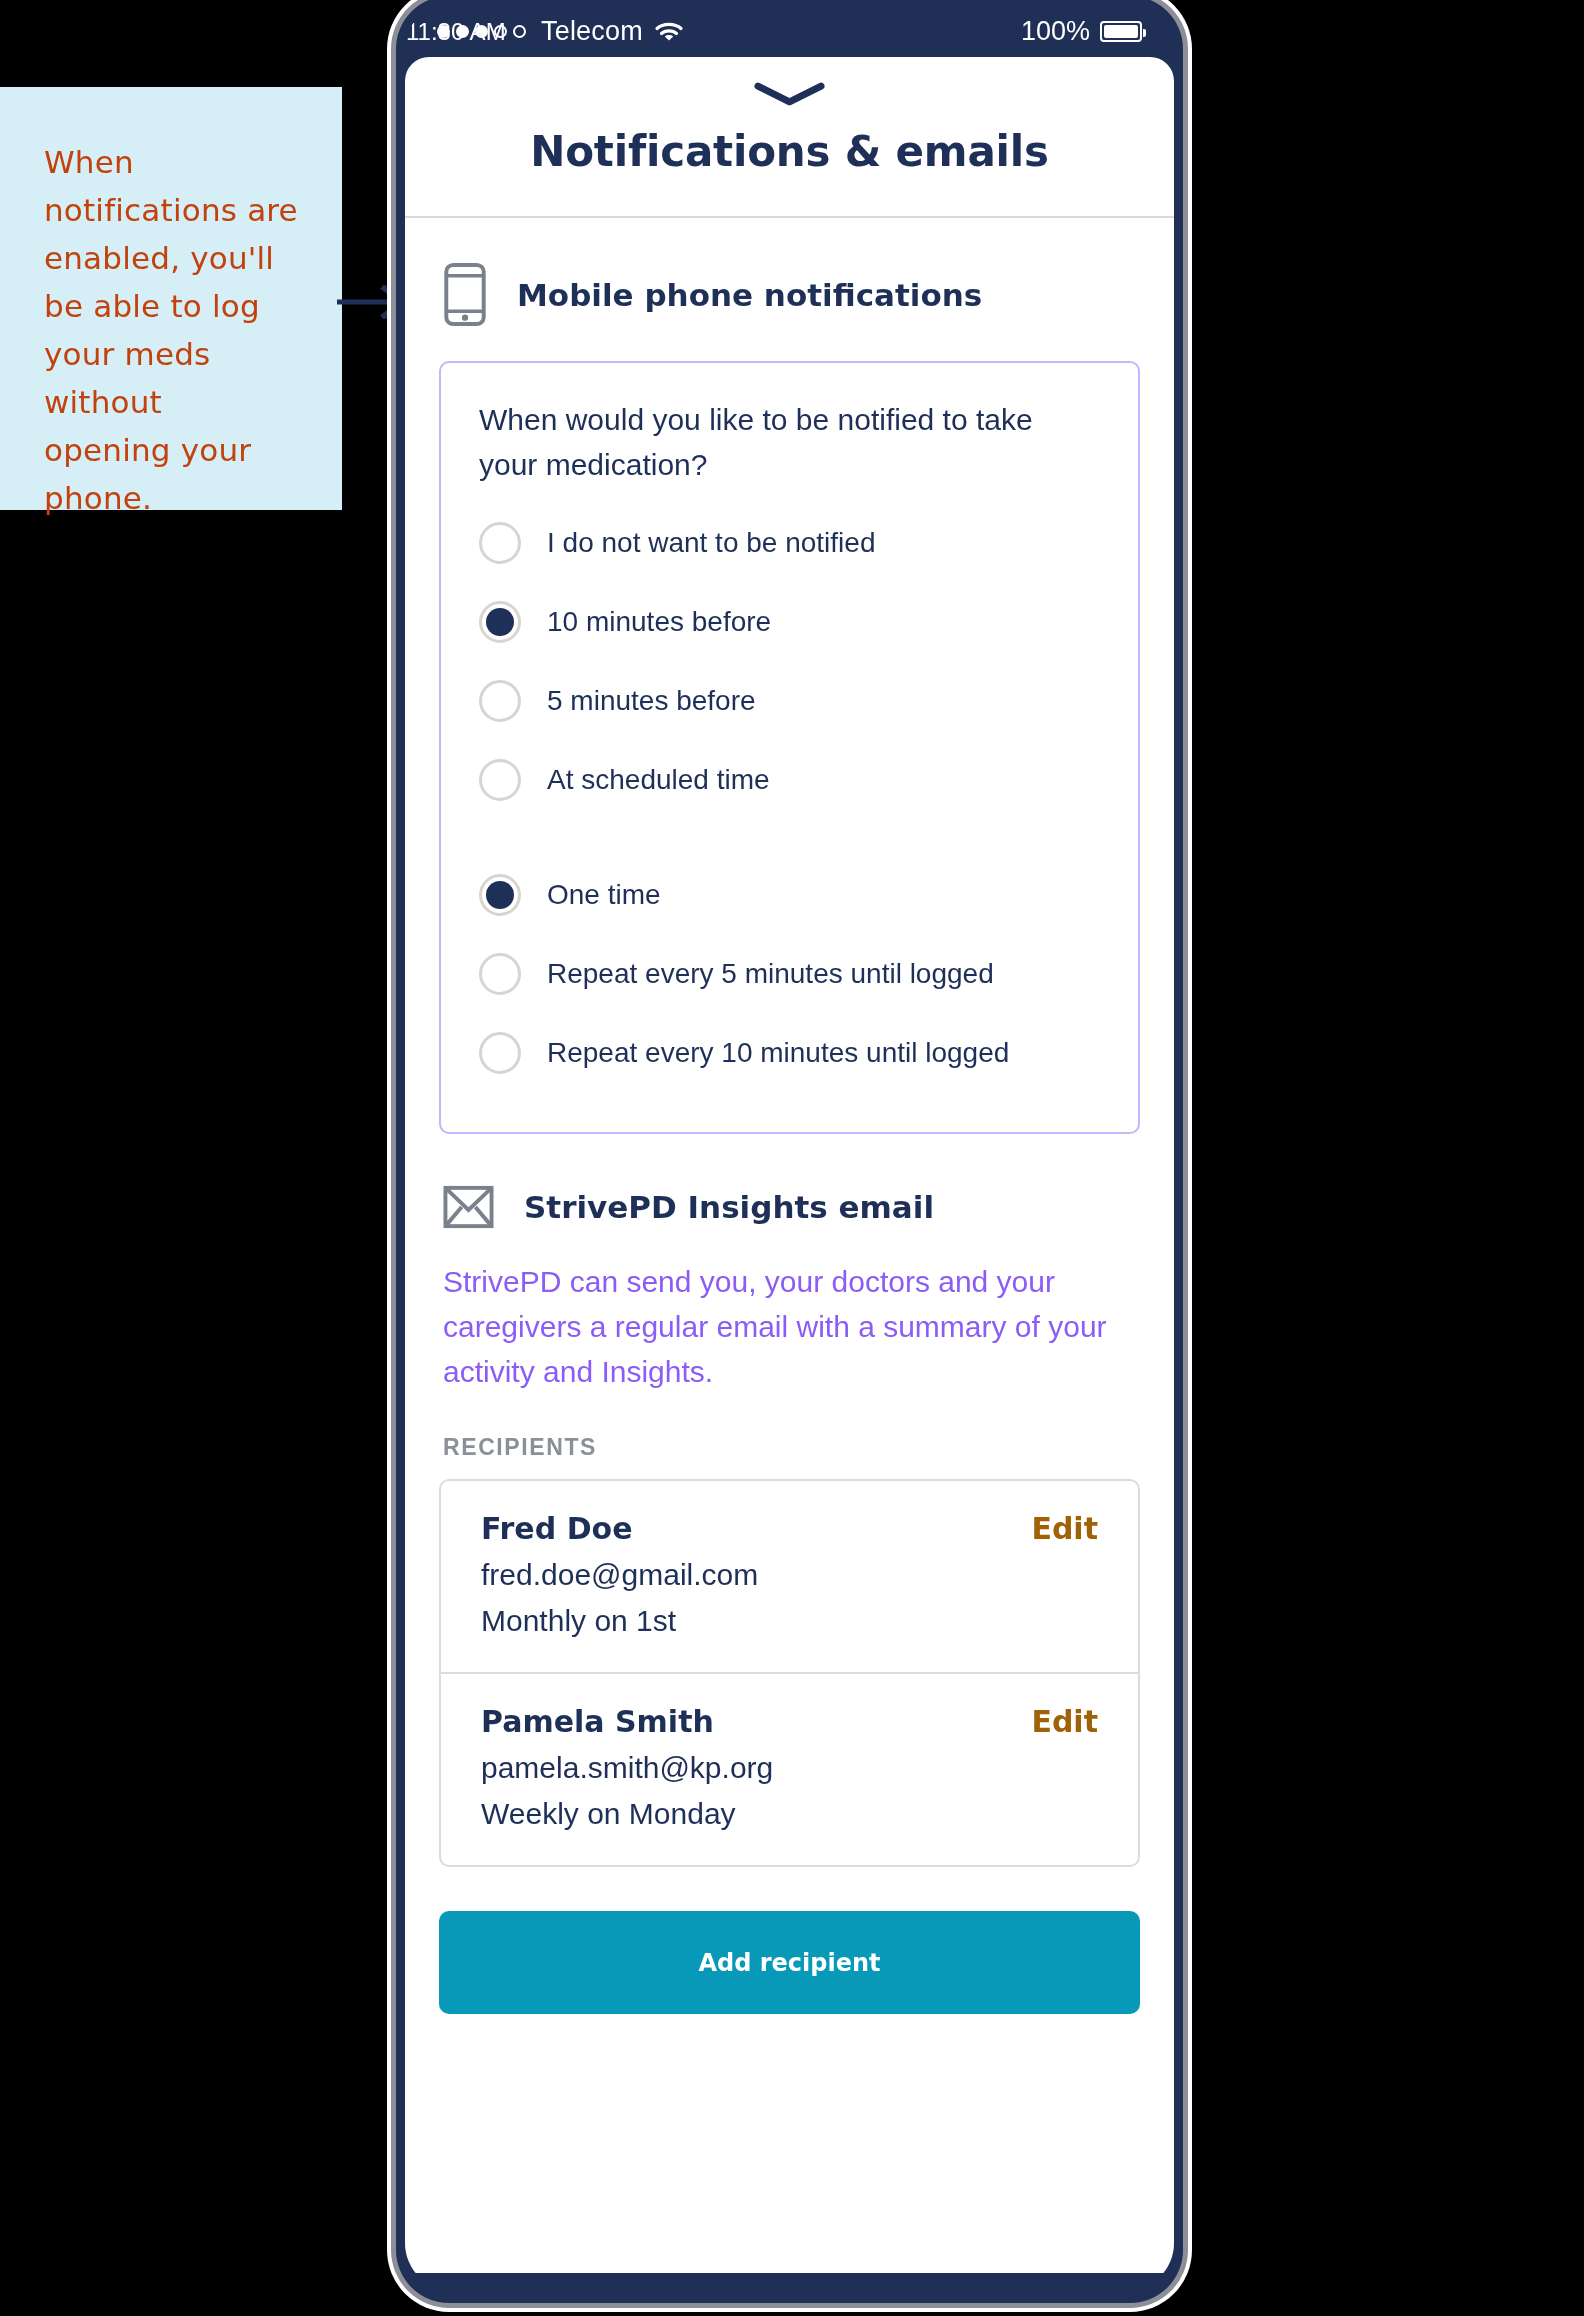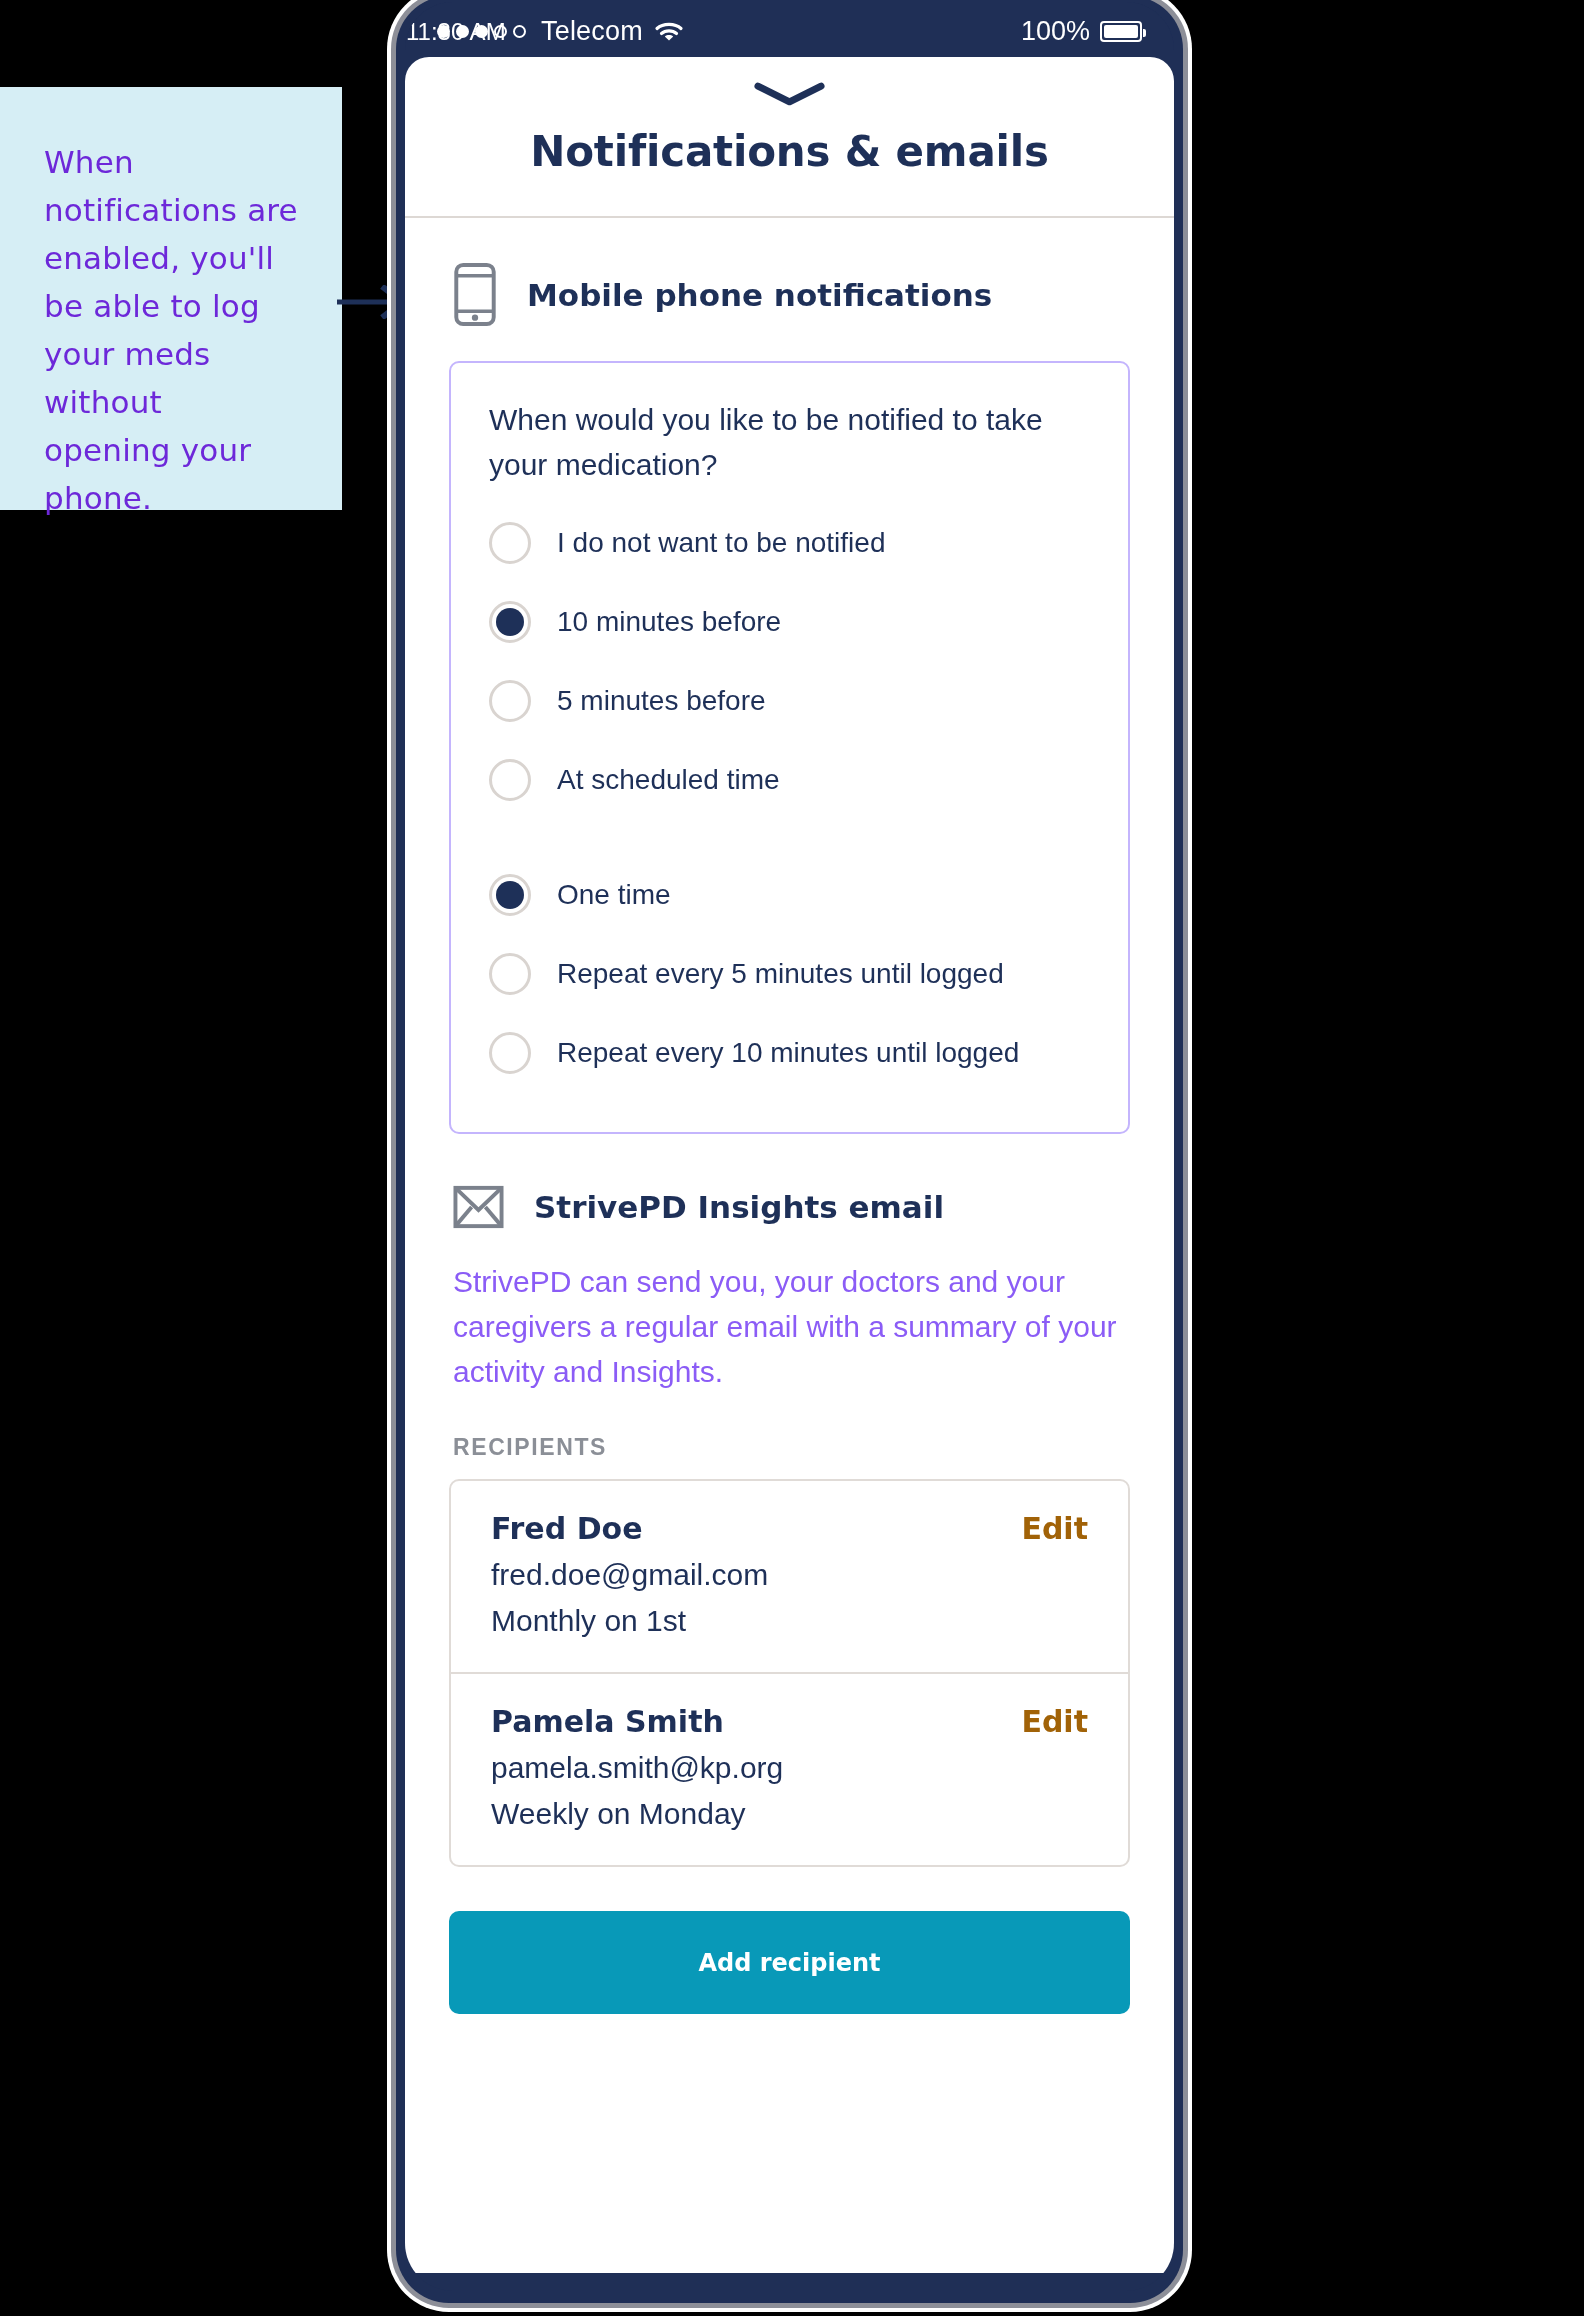--- a/index.html
+++ b/index.html
@@ -13,21 +13,21 @@
 
   
   .callout {
     position: absolute;
     left: 0px; top: 87px;
     width: 342px; height: 423px;
     background: #d6eef5;
     padding: 51px 44px 0 44px;
   }
   .callout-text {
-    color: #6d28d9;
+    color: #c2410c;
     font-size: 31px;
     line-height: 48px;
     font-family: "DejaVu Sans", sans-serif;
     font-weight: 400;
     letter-spacing: 0.2px;
     white-space: pre-line;
   }
   .arrow {
     position: absolute;
     left: 337px; top: 285px;
@@ -100,21 +100,21 @@
   .sheet-title {
     margin-top: 20px;
     font-size: 42px;
     font-weight: 700;
     color: #1e3058;
     font-family: "DejaVu Sans", sans-serif;
     letter-spacing: -0.2px;
   }
 
   
-  .content { padding: 0 44px; }
+  .content { padding: 0 34px; }
 
   .section-head {
     display: flex;
     align-items: center;
     gap: 30px;
     padding: 44px 4px 34px 4px;
   }
   .section-title {
     font-size: 31px;
     font-weight: 700;

